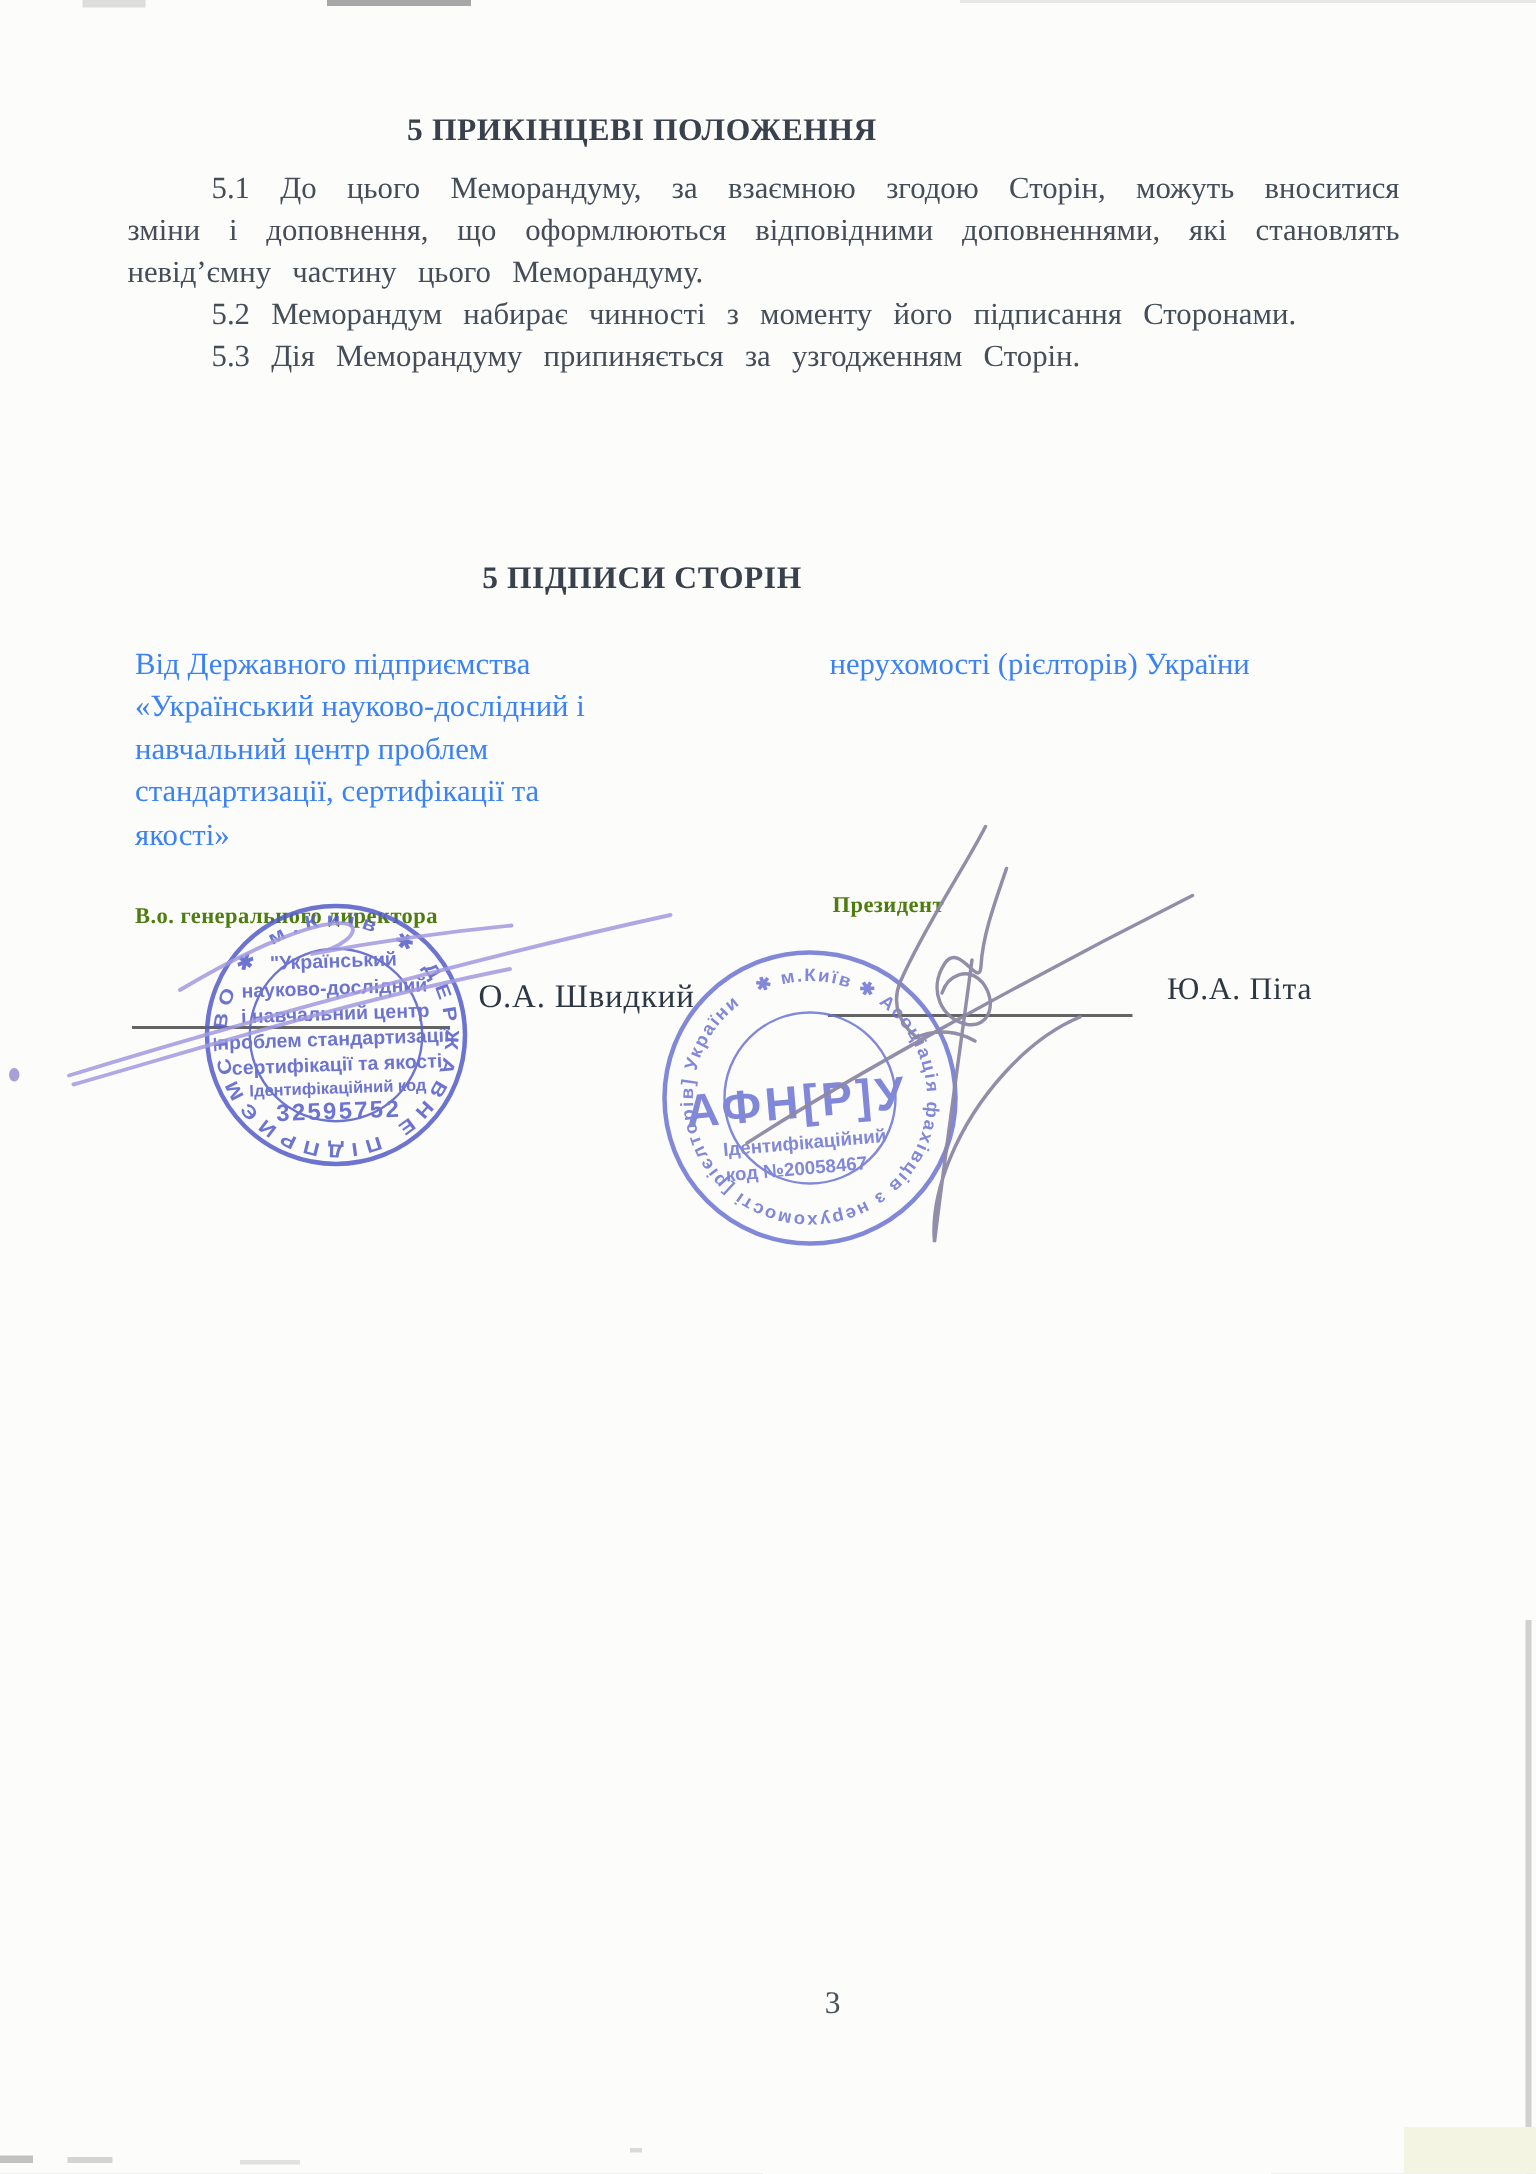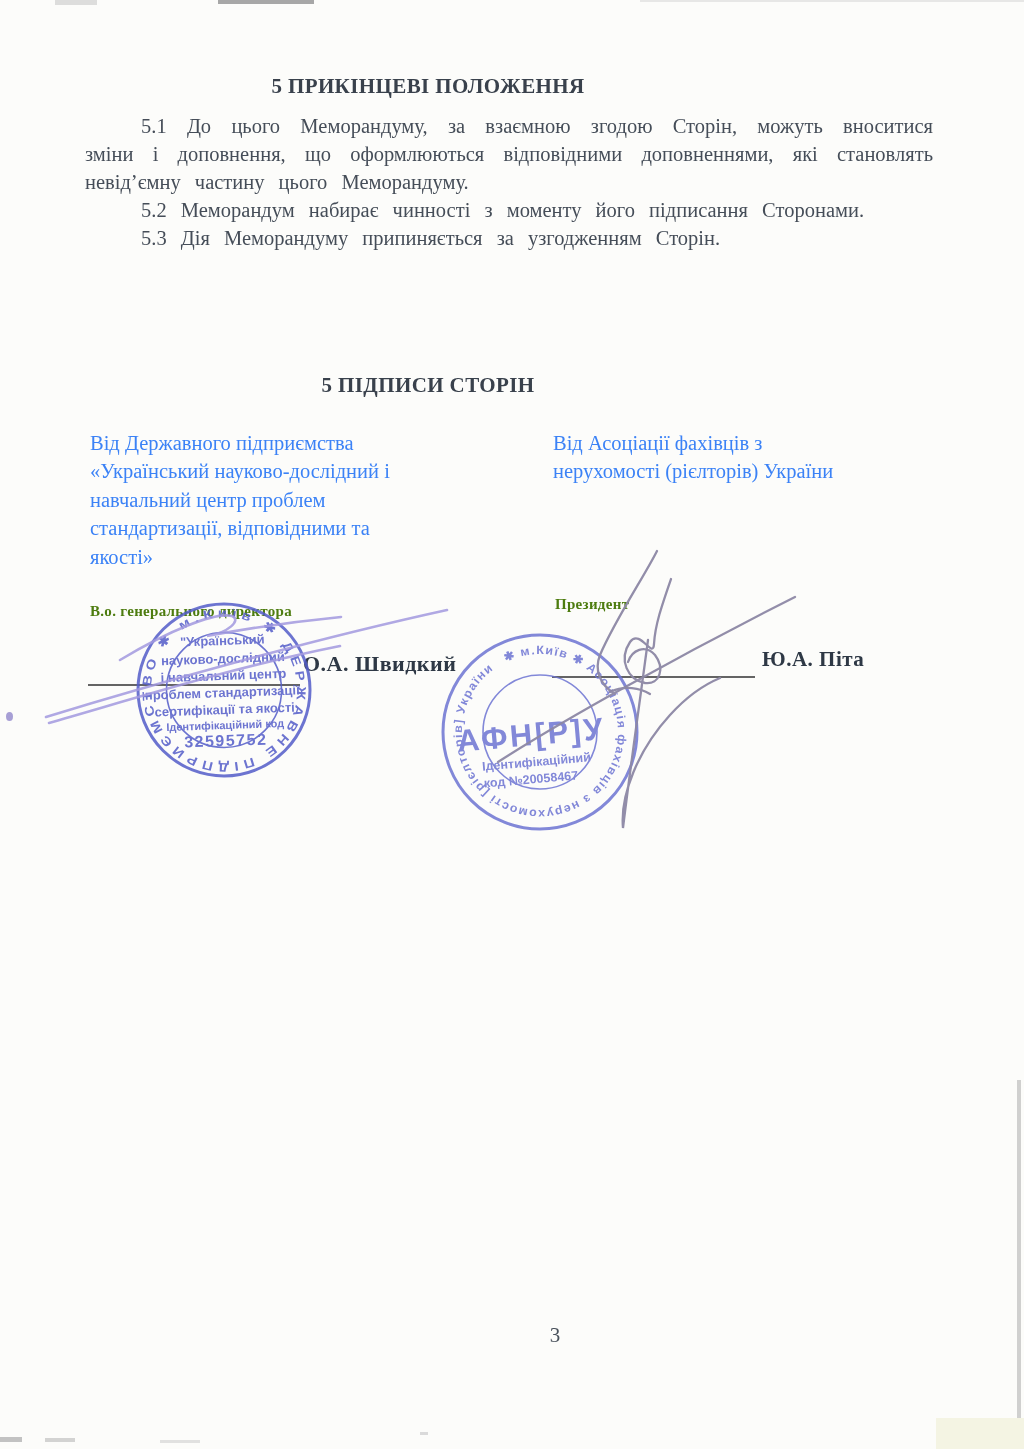--- a/index.html
+++ b/index.html
@@ -19,21 +19,21 @@
   .party { position:absolute; font-size:20.5px; line-height:28.4px; color:#3b82f6; }
   #party-left  { left:90px;  top:429px; width:400px; }
   #party-right { left:553px; top:429px; width:400px; }
   .sig-title { position:absolute; font-size:15px; font-weight:bold;
                color:#4d7c0f; letter-spacing:.3px; }
   #title-left  { left:90px;  top:603px; }
   #title-right { left:555px; top:596px; }
   .sig-line { position:absolute; height:2px; background:#646464; }
   #line-left  { left:88px;  top:684px; width:212px; }
   #line-right { left:552px; top:676px; width:203px; }
-  .sig-name { position:absolute; font-weight:bold; color:#2e3845; letter-spacing:.5px; }
+  .sig-name { position:absolute; font-weight:normal; color:#2e3845; letter-spacing:.5px;margin-left:16px; }
   #name-left  { left:303px; top:651px; font-size:22px; }
   #name-right { left:762px; top:647px; font-size:21px; }
   .pagenum { position:absolute; left:540px; top:1323px; width:30px;
              text-align:center; font-size:21px; color:#4a525c; }
   .overlay { position:absolute; left:0; top:0; pointer-events:none; }
   .stamp-text { font-family:"Liberation Sans", sans-serif; font-weight:bold; }
   
   .art { position:absolute; }
   #art-top-smudge   { left:55px;  top:0; width:42px;  height:5px;  background:#c2c2c2; opacity:.55; }
   #art-top-streak   { left:218px; top:0; width:96px;  height:4px;  background:#8b8b8b; opacity:.75; }
@@ -70,25 +70,24 @@
     <p>5.2 Меморандум набирає чинності з моменту його підписання Сторонами.</p>
     <p>5.3 Дія Меморандуму припиняється за узгодженням Сторін.</p>
   </div>
 
   <div class="h" id="h-signs">5 ПІДПИСИ СТОРІН</div>
 
   <div class="party" id="party-left">
     <div>Від Державного підприємства</div>
     <div>«Український науково-дослідний і</div>
     <div>навчальний центр проблем</div>
-    <div>стандартизації, відповідними та</div>
+    <div>стандартизації, сертифікації та</div>
     <div>якості»</div>
   </div>
   <div class="party" id="party-right">
-    <div>Від Асоціації фахівців з</div>
     <div>нерухомості (рієлторів) України</div>
   </div>
 
   <div class="sig-title" id="title-left">В.о. генерального директора</div>
   <div class="sig-title" id="title-right">Президент</div>
 
   <div class="sig-line" id="line-left"></div>
   <div class="sig-line" id="line-right"></div>
 
   <div class="sig-name" id="name-left">О.А. Швидкий</div>

